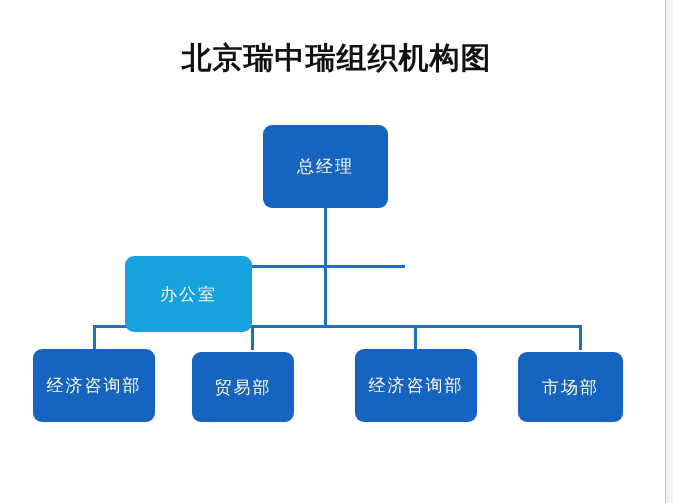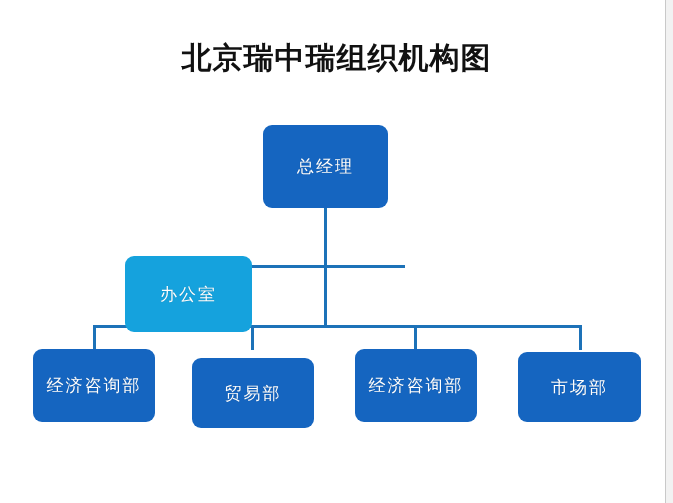--- a/index.html
+++ b/index.html
@@ -116,25 +116,25 @@
 
   <div class="node level-1" style="left:125px; top:228px; width:127px; height:76px;">
     <span class="node-label">办公室</span>
   </div>
 
 
   <div class="node level-2" style="left:33px; top:349px; width:122px; height:73px;">
     <span class="node-label">经济咨询部</span>
   </div>
 
-  <div class="node level-2" style="left:192px; top:352px; width:122px; height:70px;margin-top:6px;">
+  <div class="node level-2" style="left:192px; top:352px; width:102px; height:70px;">
     <span class="node-label">贸易部</span>
   </div>
 
   <div class="node level-2" style="left:355px; top:349px; width:122px; height:73px;">
     <span class="node-label">经济咨询部</span>
   </div>
 
-  <div class="node level-2" style="left:518px; top:352px; width:123px; height:70px;">
+  <div class="node level-2" style="left:518px; top:352px; width:105px; height:70px;">
     <span class="node-label">市场部</span>
   </div>
 
 </div>
 
 </body></html>

